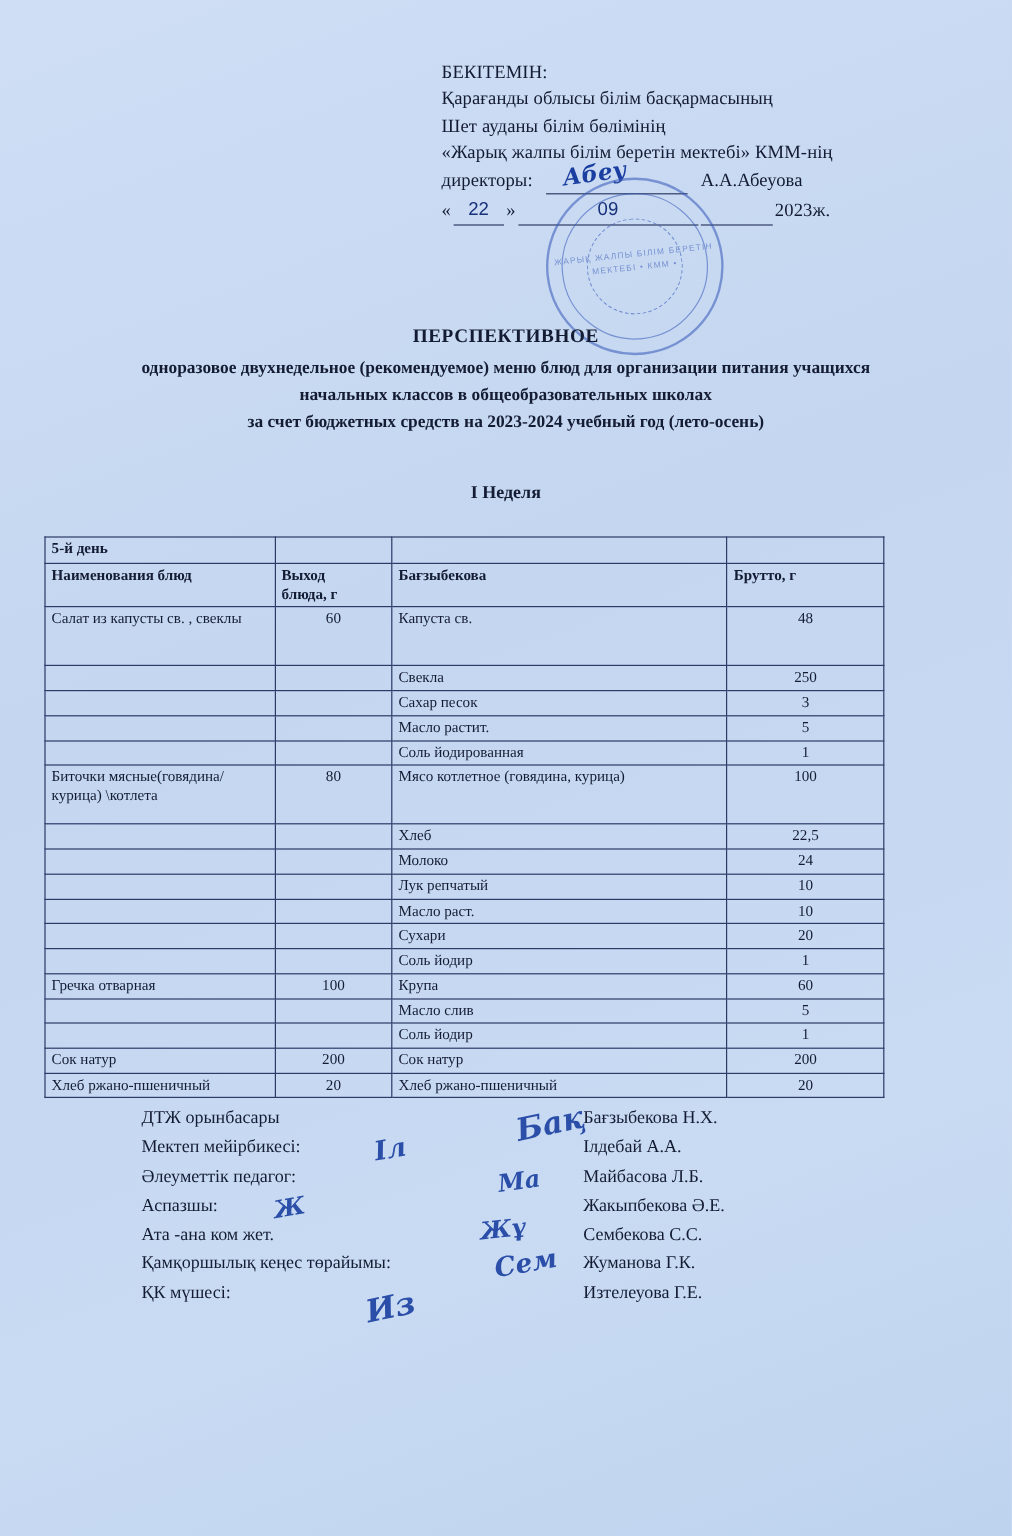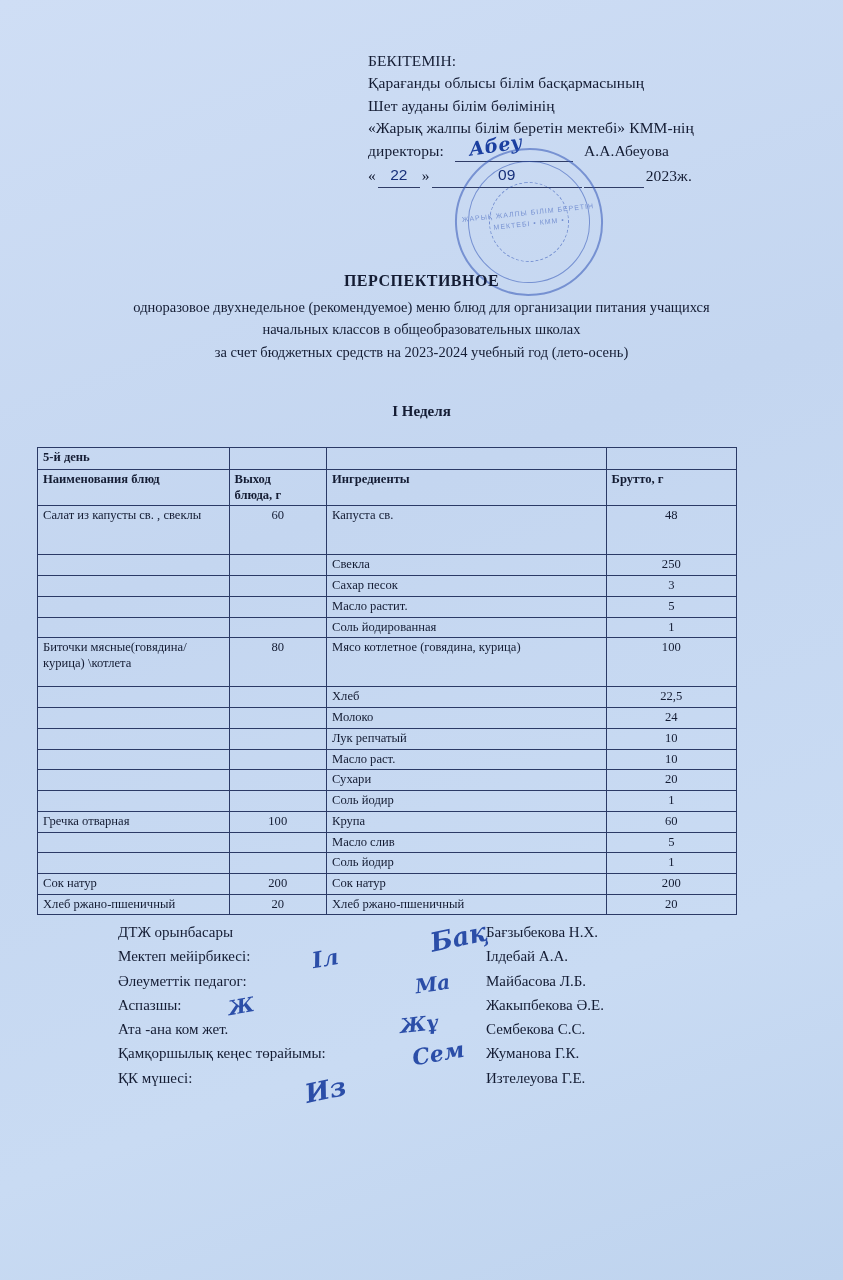--- a/index.html
+++ b/index.html
@@ -122,21 +122,21 @@
     text-align: center;
     font-weight: bold;
     font-size: 16px;
     letter-spacing: .5px;
   }
   .title-sub {
     position: absolute;
     left: 40px; right: 40px;
     top: 296px;
     text-align: center;
-    font-weight: normal;
+    font-weight: bold;
     font-size: 14.5px;
     line-height: 1.55;
   }
   .week-label {
     position: absolute;
     left: 0; right: 0;
     top: 403px;
     text-align: center;
     font-weight: bold;
     font-size: 15px;
@@ -248,21 +248,21 @@
         <td class="c-out"></td>
         <td class="c-ingr"></td>
         <td class="c-gross"></td>
       </tr>
       <tr class="head-row">
         <td class="c-name">Наименования блюд</td>
         <td class="c-out">
           <span>Выход</span><br>
           <span>блюда, г</span>
         </td>
-        <td class="c-ingr">Ингредиенты</td>
+        <td class="c-ingr">Бағзыбекова</td>
         <td class="c-gross">Брутто, г</td>
       </tr>
     <tr class="tall">
           <td class="c-name">Салат из капусты св. , свеклы</td>
           <td class="c-out">60</td>
           <td class="c-ingr">Капуста св.</td>
           <td class="c-gross">48</td>
         </tr>
         <tr>
           <td class="c-name"></td>

